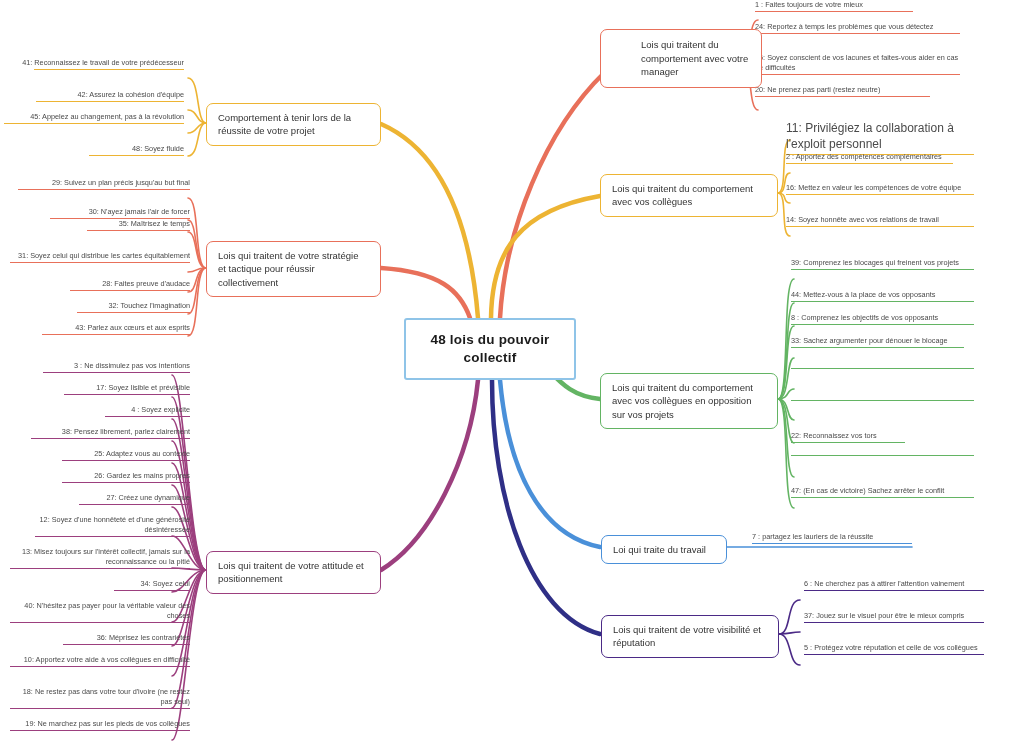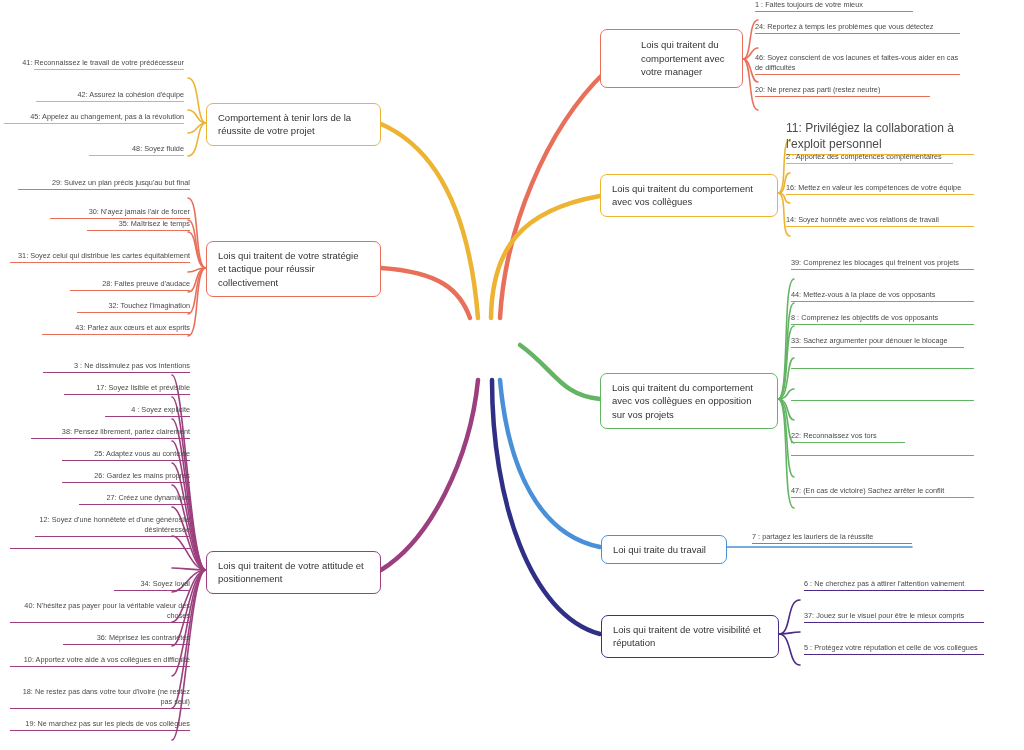--- a/index.html
+++ b/index.html
@@ -153,23 +153,24 @@
         <path d="M206,570 C190,570 184,592 172,592"></path>
         <path d="M206,570 C190,570 184,622 172,622"></path>
         <path d="M206,570 C190,570 184,646 172,646"></path>
         <path d="M206,570 C190,570 184,676 172,676"></path>
         <path d="M206,570 C190,570 184,708 172,708"></path>
         <path d="M206,570 C190,570 184,740 172,740"></path>
       </g>
     </g>
   </svg>
 
+  <div class="central" style="left: 404px; top: 318px; width: 172px; height: 62px; font-size: 13.5px; border-color: rgb(143, 196, 232);">48 lois du pouvoir collectif</div>
 
   <div id="nodes">
-      <div class="branch" style="left: 600px; top: 29px; width: 143px; min-height: 59px; border-color: rgb(232, 112, 90); font-size: 9.5px; padding-left: 40px;">
+      <div class="branch" style="left: 600px; top: 29px; width: 162px; min-height: 59px; border-color: rgb(232, 112, 90); font-size: 9.5px; padding-left: 40px;">
         <span>Lois qui traitent du comportement avec votre manager</span>
       </div>
       <div class="leaf right" style="top: 0px; width: 205px; color: rgb(74, 74, 74); font-size: 7.3px; left: 755px;">
         <span class="txt">1 : Faites toujours de votre mieux</span>
         <span class="rule" style="width: 158px; color: rgb(232, 112, 90);"></span>
       </div>
       <div class="leaf right" style="top: 22px; width: 205px; color: rgb(74, 74, 74); font-size: 7.3px; left: 755px;">
         <span class="txt">24: Reportez à temps les problèmes que vous détectez</span>
         <span class="rule" style="width: 205px; color: rgb(232, 112, 90);"></span>
       </div>
@@ -337,24 +338,25 @@
       </div>
       <div class="leaf left" style="top: 493px; width: 180px; color: rgb(74, 74, 74); font-size: 7.3px; left: 10px;">
         <span class="txt">27: Créez une dynamique</span>
         <span class="rule" style="width: 111px; color: rgb(156, 63, 126); margin-left: auto;"></span>
       </div>
       <div class="leaf left" style="top: 515px; width: 180px; color: rgb(74, 74, 74); font-size: 7.3px; left: 10px;">
         <span class="txt">12: Soyez d'une honnêteté et d'une générosité désintéressée</span>
         <span class="rule" style="width: 155px; color: rgb(156, 63, 126); margin-left: auto;"></span>
       </div>
       <div class="leaf left" style="top: 547px; width: 180px; color: rgb(74, 74, 74); font-size: 7.3px; left: 10px;">
+        <span class="txt">13: Misez toujours sur l'intérêt collectif, jamais sur la reconnaissance ou la pitié</span>
         <span class="rule" style="width: 180px; color: rgb(156, 63, 126); margin-left: auto;"></span>
       </div>
       <div class="leaf left" style="top: 579px; width: 180px; color: rgb(74, 74, 74); font-size: 7.3px; left: 10px;">
-        <span class="txt">34: Soyez loyal</span>
+        <span class="txt">34: Soyez celui</span>
         <span class="rule" style="width: 76px; color: rgb(156, 63, 126); margin-left: auto;"></span>
       </div>
       <div class="leaf left" style="top: 601px; width: 180px; color: rgb(74, 74, 74); font-size: 7.3px; left: 10px;">
         <span class="txt">40: N'hésitez pas payer pour la véritable valeur des choses</span>
         <span class="rule" style="width: 180px; color: rgb(156, 63, 126); margin-left: auto;"></span>
       </div>
       <div class="leaf left" style="top: 633px; width: 180px; color: rgb(74, 74, 74); font-size: 7.3px; left: 10px;">
         <span class="txt">36: Méprisez les contrariétés</span>
         <span class="rule" style="width: 127px; color: rgb(156, 63, 126); margin-left: auto;"></span>
       </div>

